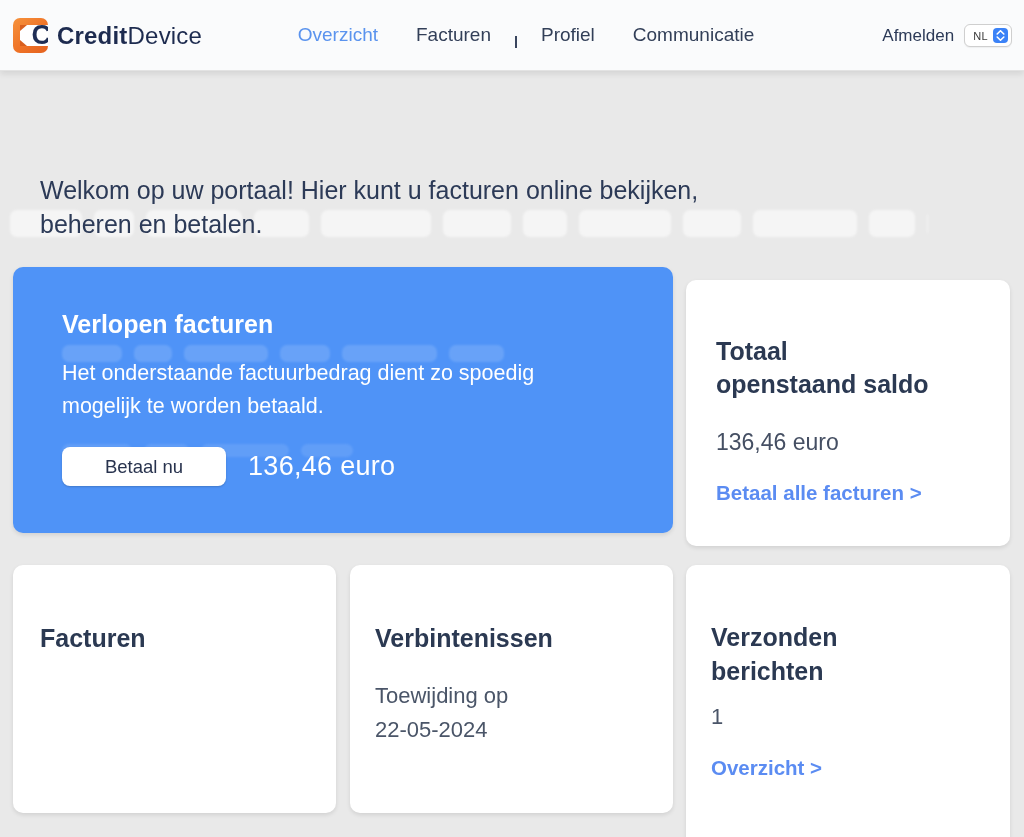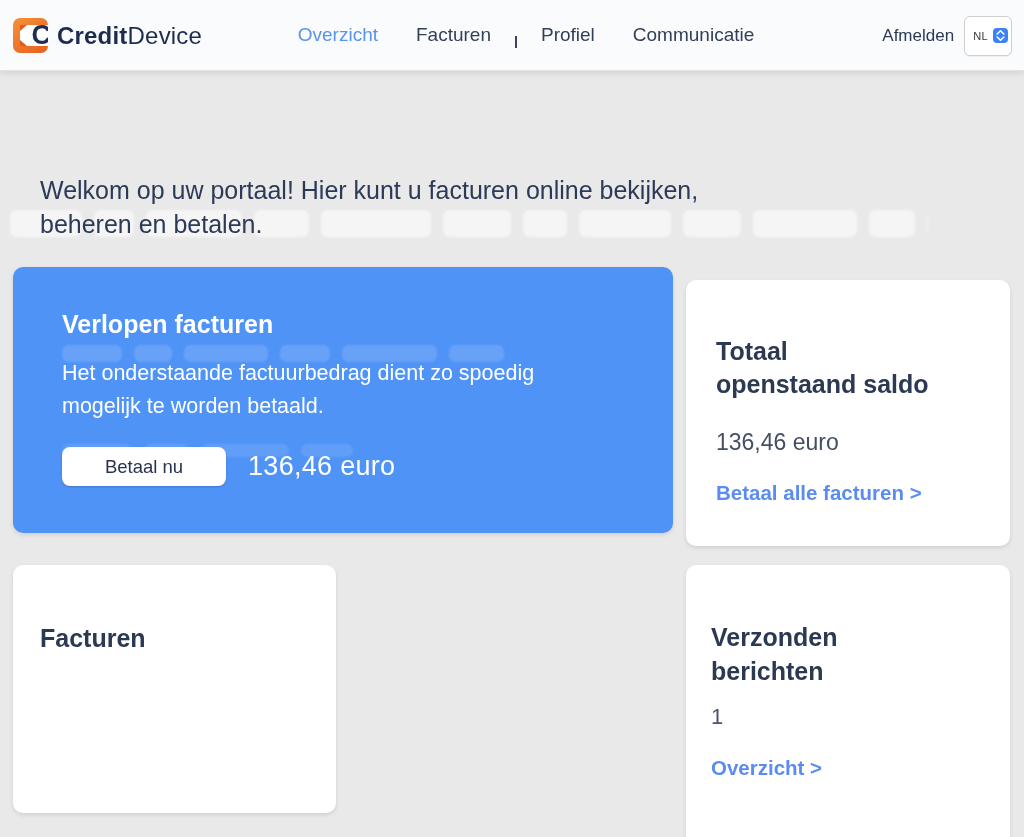--- a/index.html
+++ b/index.html
@@ -31,21 +31,21 @@
   .logo-text { font-size:24px; color:#1d2b4f; letter-spacing:.2px; }
   .logo-text .bold { font-weight:700; }
 
   nav { margin:0 auto; transform:translateX(14px); display:flex; align-items:center; gap:38px; }
   .nav-item { font-size:19px; color:#323f58; cursor:pointer; }
   .nav-item.active { color:#5a93ee; }
   .nav-sep { width:2px; height:12px; background:#39455e; position:relative; top:7px; margin:0 -14px; }
 
   .header-right { position:absolute; right:12px; top:0; height:71px; display:flex; align-items:center; gap:10px; }
   .logout { font-size:17px; color:#2c3a57; cursor:pointer; }
-  .lang-select { display:inline-flex; align-items:center; gap:5px; height:40px;
+  .lang-select { display:inline-flex; align-items:center; gap:5px; height:23px;
     background:#fff; border:1px solid #cfcfcf; border-radius:6px;
     padding:0 3px 0 8px; cursor:pointer; box-shadow:0 1px 1px rgba(0,0,0,.05); }
   .lang-value { font-size:11px; color:#3a3a3a; letter-spacing:.4px; }
   .lang-stepper { width:15px; height:15px; border-radius:4px; background:#3b82f7;
     display:flex; align-items:center; justify-content:center; }
 
   
   .content { position:relative; width:100%; height:766px; }
 
   .welcome {
@@ -173,20 +173,25 @@
       <h3>Totaal
 openstaand saldo</h3>
       <div class="balance-amount">136,46 euro</div>
       <a class="card-link">Betaal alle facturen &gt;</a>
     </section>
 
     <section class="card card-invoices">
       <h3>Facturen</h3>
     </section>
 
+    <section class="card card-commit">
+      <h3>Verbintenissen</h3>
+      <div class="commit-text">Toewijding op
+22-05-2024</div>
+    </section>
 
     <section class="card card-messages">
       <h3>Verzonden
 berichten</h3>
       <div class="msg-count">1</div>
       <a class="card-link">Overzicht &gt;</a>
     </section>
 
   </main>
 </div>

